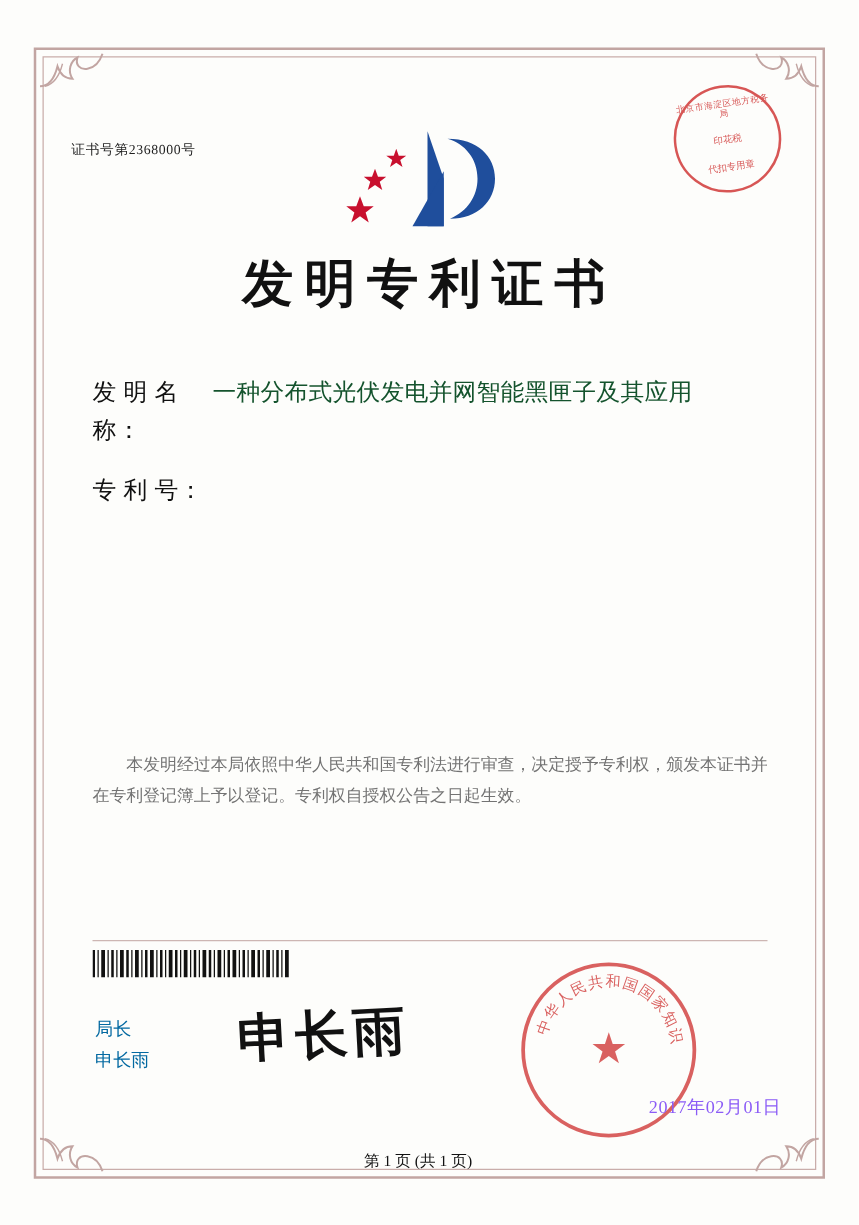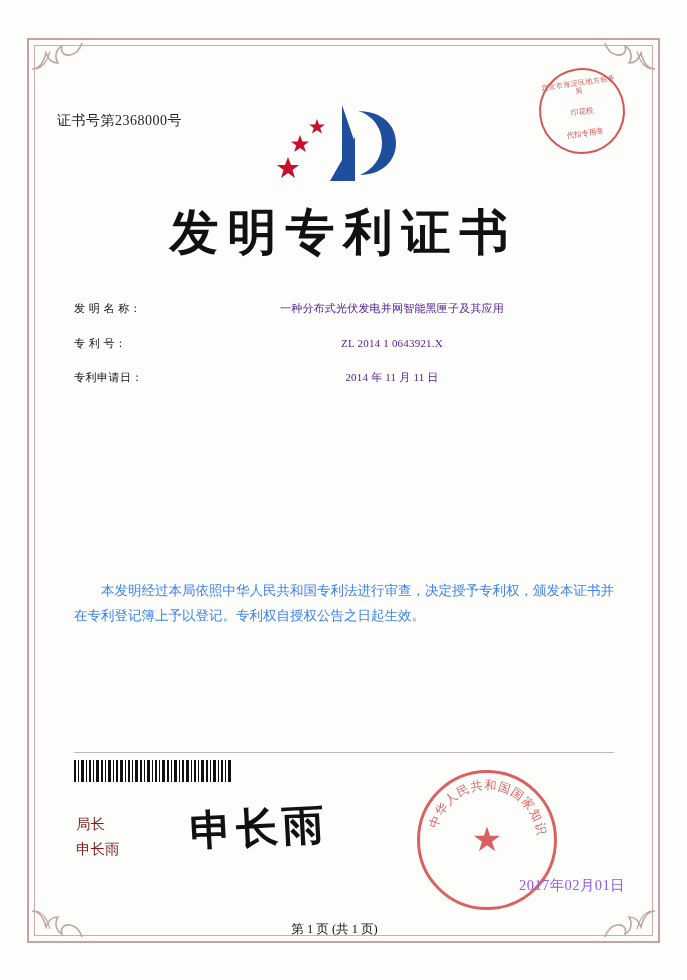--- a/index.html
+++ b/index.html
@@ -49,21 +49,21 @@
   .corner svg { display: block; }
   .c-tl { left: 30px; top: 41px; }
   .c-tr { right: 30px; top: 41px; transform: scaleX(-1); }
   .c-bl { left: 30px; bottom: 41px; transform: scaleY(-1); }
   .c-br { right: 30px; bottom: 41px; transform: scale(-1,-1); }
 
   .cert-no {
     position: absolute;
     left: 57px;
     top: 112px;
-    font-size: 14px;
+    font-size: 11px;
     letter-spacing: 0.5px;
     color: #1f1f1f;
     font-family: "Liberation Serif", serif;
   }
 
   .emblem {
     position: absolute;
     left: 270px;
     top: 95px;
     width: 140px;
@@ -95,87 +95,85 @@
     margin-top: 11px;
     line-height: 1.5;
   }
 
   .doc-title {
     position: absolute;
     left: 0;
     right: 0;
     top: 200px;
     text-align: center;
-    font-size: 49px;
+    font-size: 41px;
     font-weight: bold;
     letter-spacing: 9px;
     color: #111;
     font-family: Liberation Mono, monospace;
   }
 
   .fields {
     position: absolute;
     left: 74px;
     top: 300px;
     width: 540px;
-    font-size: 11px;
+    font-size: 19px;
     line-height: 1.6;
   }
   .field-row {
     display: flex;
     margin-bottom: 17px;
   }
   .field-label {
     width: 96px;
     flex: 0 0 96px;
     letter-spacing: 0.5px;
     color: #111;
   }
   .field-value {
     flex: 1;
-    color: #4c1d95;
+    color: #14532d;
     letter-spacing: 0.2px;
-    text-align: center;
   }
   .field-value .sub {
     display: block;
   }
   .row-gap-lg { margin-bottom: 26px; }
 
   .body-text {
     position: absolute;
     left: 74px;
-    top: 580px;
+    top: 600px;
     width: 540px;
     font-size: 13.5px;
     line-height: 1.85;
     text-align: justify;
-    color: #3b82f6;
-    font-family: Liberation Mono, monospace;
+    color: #737373;
   }
   .body-text p {
     margin: 0 0 5px 0;
     text-indent: 2em;
   }
 
   .barcode {
     position: absolute;
     left: 74px;
     top: 760px;
     width: 160px;
     height: 22px;
   }
 
   .signer {
     position: absolute;
     left: 76px;
     top: 812px;
     font-size: 14.5px;
     line-height: 1.75;
-    color: #7f1d1d;
+    color: #0369a1;
   }
 
   .signature {
     position: absolute;
     left: 190px;
     top: 800px;
     font-size: 42px;
     color: #111;
     font-family: "Liberation Serif", serif;
     letter-spacing: 4px;
@@ -295,25 +293,20 @@
 
   <div class="doc-title">发明专利证书</div>
 
   <div class="fields">
     <div class="field-row">
       <div class="field-label">发 明 名 称：</div>
       <div class="field-value">一种分布式光伏发电并网智能黑匣子及其应用</div>
     </div>
     <div class="field-row">
       <div class="field-label">专 利 号：</div>
-      <div class="field-value">ZL 2014 1 0643921.X</div>
-    </div>
-    <div class="field-row row-gap-lg">
-      <div class="field-label">专利申请日：</div>
-      <div class="field-value">2014 年 11 月 11 日</div>
     </div>
   </div>
 
   <div class="body-text">
     <p>本发明经过本局依照中华人民共和国专利法进行审查，决定授予专利权，颁发本证书并在专利登记簿上予以登记。专利权自授权公告之日起生效。</p>
   </div>
 
   <div class="hairline"></div>
 
   <div class="barcode">

